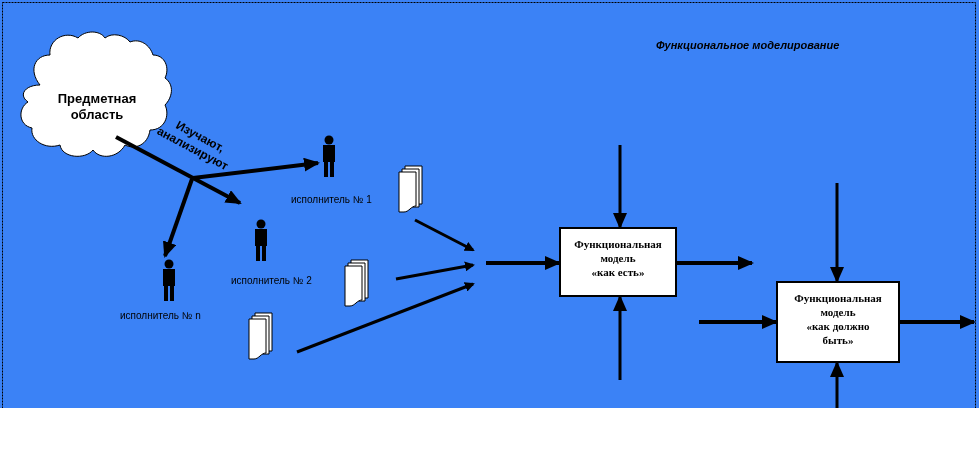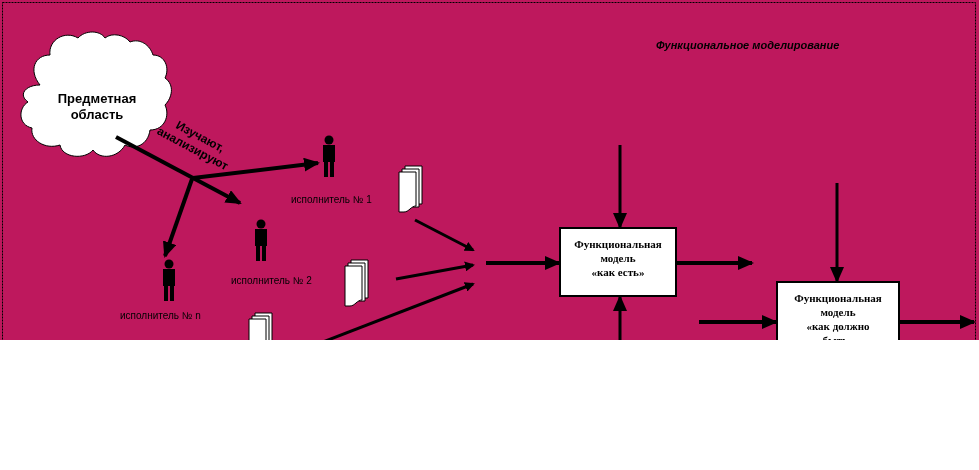--- a/index.html
+++ b/index.html
@@ -1,16 +1,16 @@
 <!DOCTYPE html>
 <html><head>
   <meta charset="utf-8">
   <style>
     html, body { margin: 0; padding: 0; background: #ffffff; }
-    #canvas { position: relative; width: 979px; height: 340px; overflow: hidden; background: #be185d; }
+    #canvas { position: relative; width: 979px; height: 408px; overflow: hidden; background: #3b82f6; }
     svg { position: absolute; left: 0; top: 0; }
     .sans { font-family: "Liberation Sans", "DejaVu Sans", sans-serif; }
     .serif { font-family: "Liberation Serif", "DejaVu Serif", serif; }
   </style>
 </head>
 <body>
 
 <div id="canvas">
 <svg width="979" height="470" viewBox="0 0 979 470" xmlns="http://www.w3.org/2000/svg">
   <defs>

